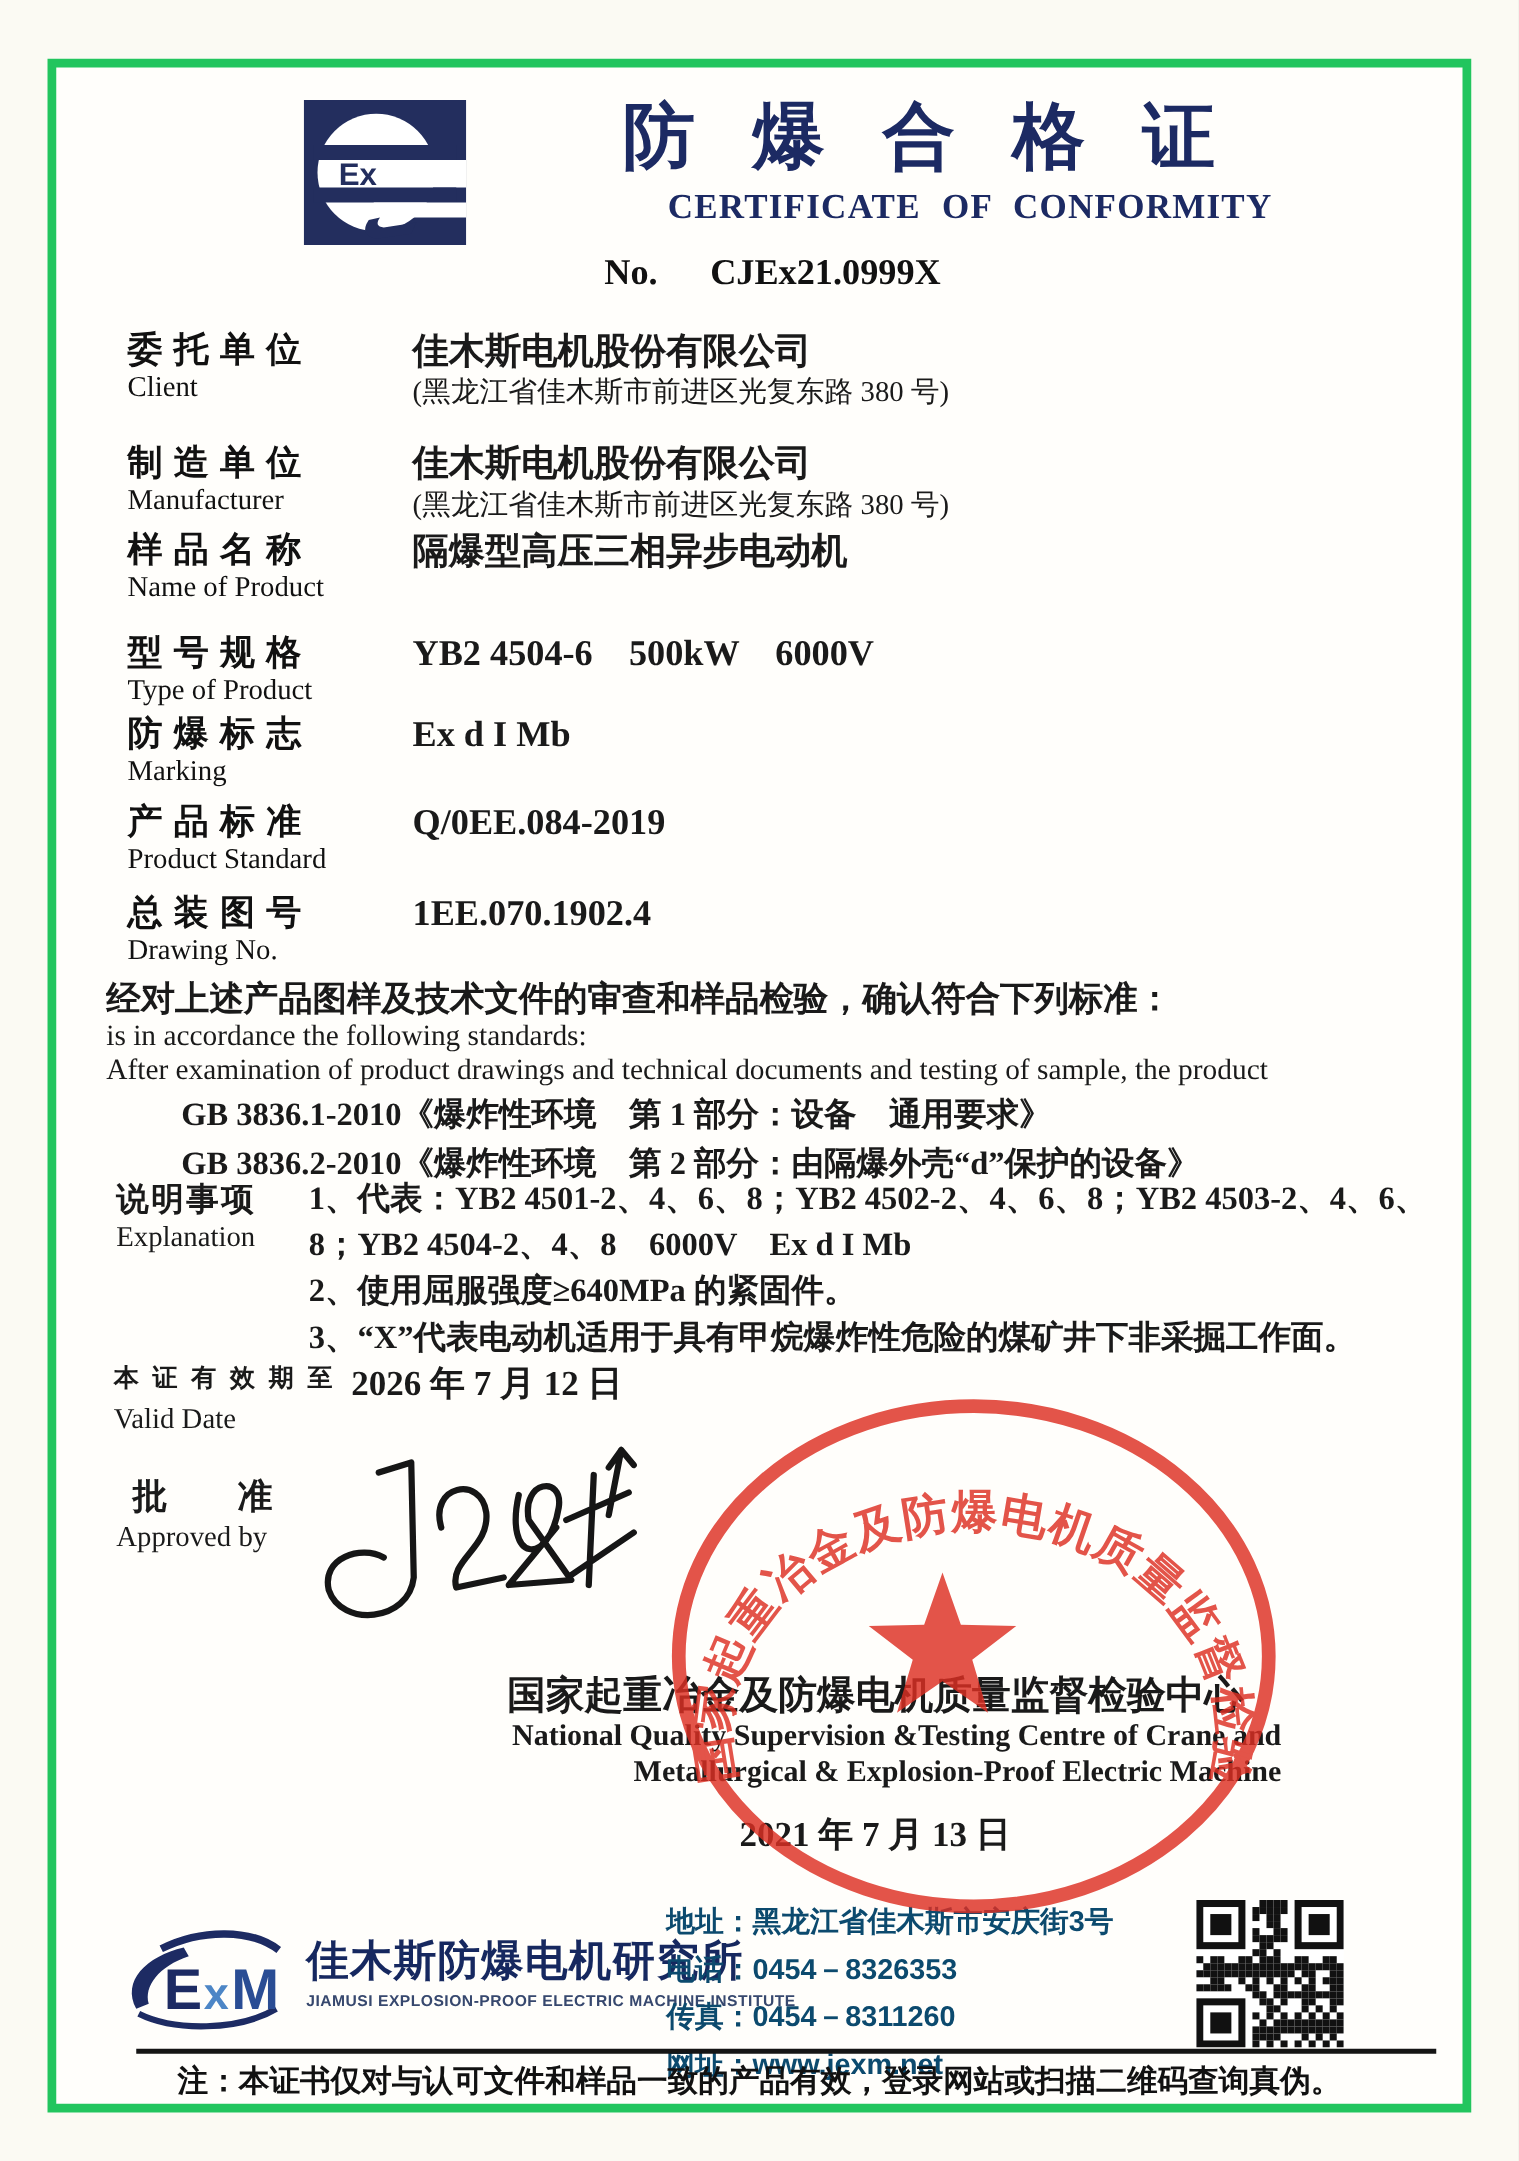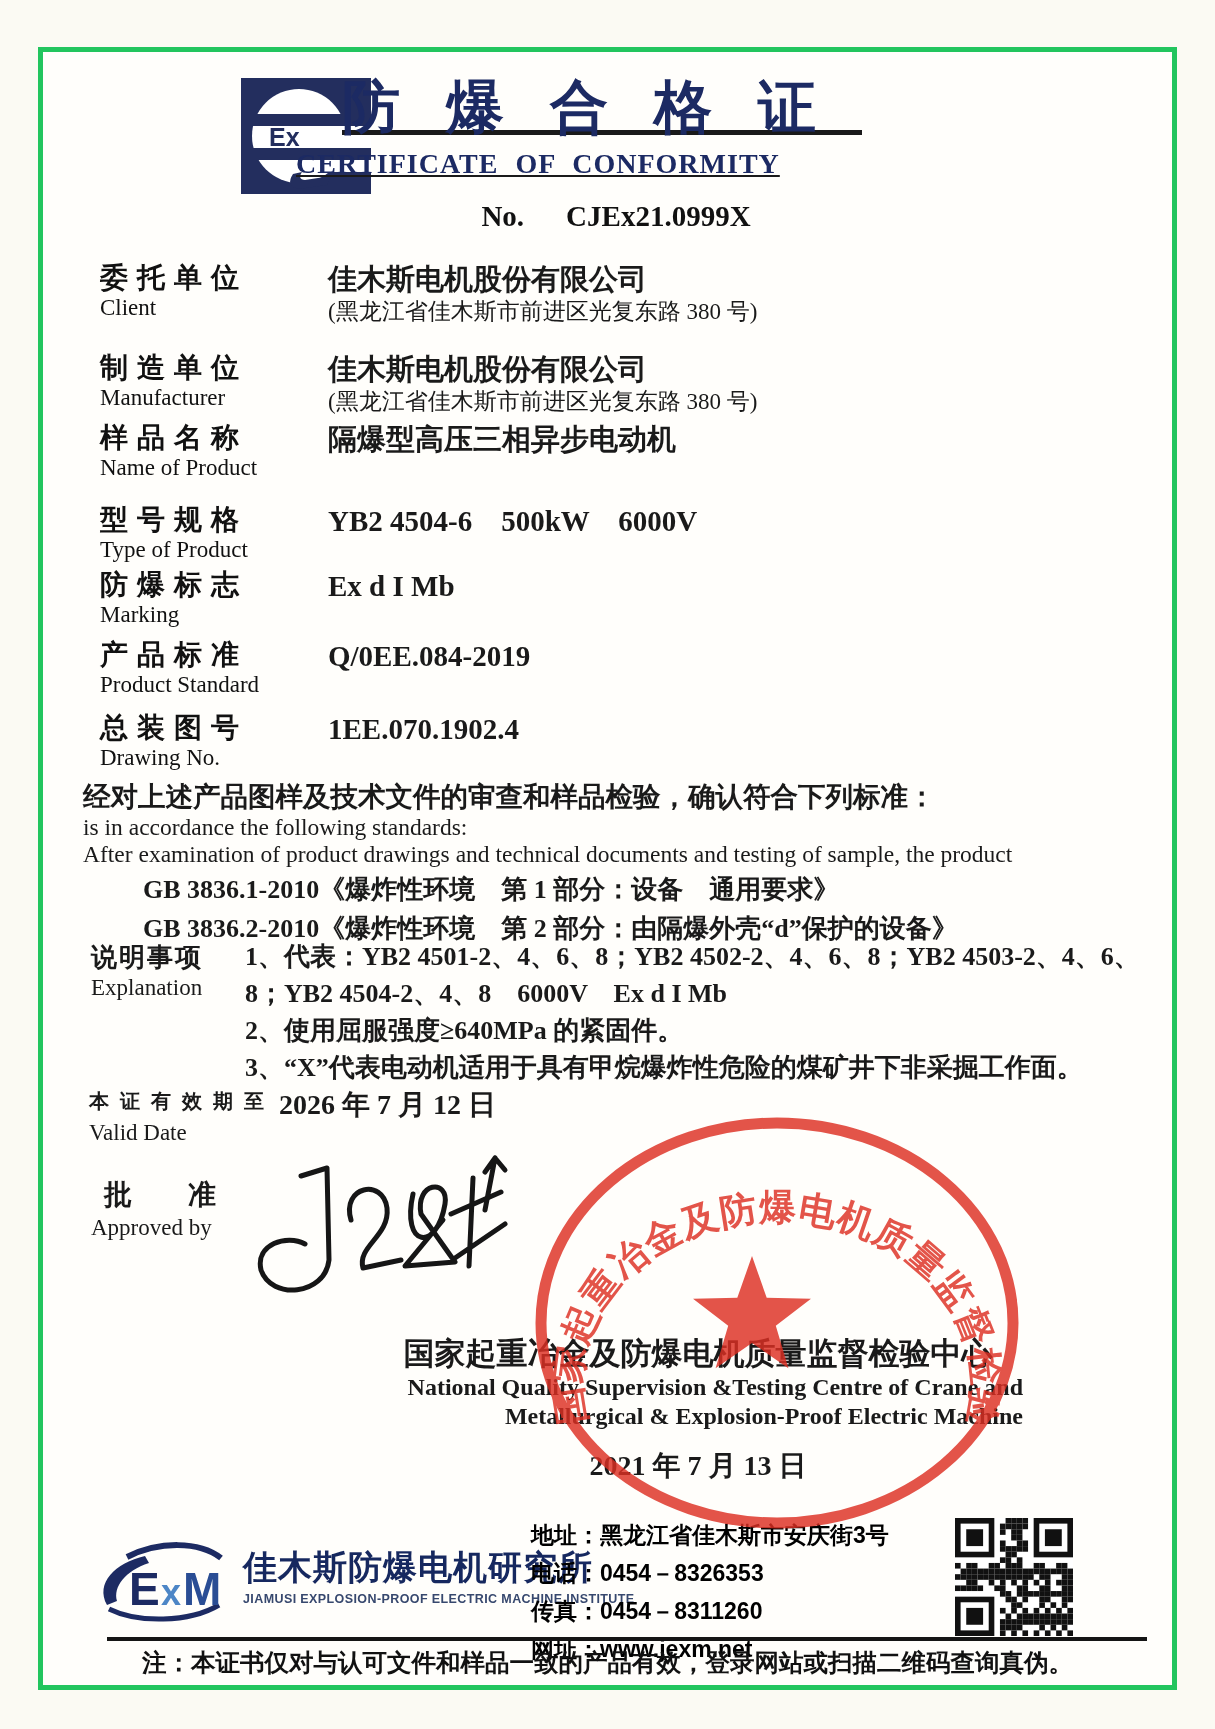--- a/index.html
+++ b/index.html
@@ -3,26 +3,26 @@
 <meta charset="utf-8">
 <style>
   html,body{margin:0;padding:0;background:#e8e6df;}
   .page{
     position:relative;width:1215px;height:1729px;margin:0 auto;
     background:#fbfaf3;overflow:hidden;
     font-family:"Liberation Serif","DejaVu Serif",serif;color:#1a1a1a;
   }
   .frame{
     position:absolute;left:38px;top:47px;right:38px;bottom:39px;
-    border:5px solid #22c55e;background:#fffefb;
+    border:7px solid #22c55e;background:#fffefb;
   }
 
   
   .ex-logo{position:absolute;left:198px;top:26px;width:130px;height:116px;}
-  .titlebox{position:absolute;left:253px;top:24px;width:720px;text-align:left;text-decoration:underline;}
+  .titlebox{position:absolute;left:253px;top:24px;width:720px;text-align:right;}
   .title-cn{
     font-size:58px;font-weight:bold;color:#1c2a63;
     letter-spacing:46px;text-indent:46px;line-height:64px;white-space:nowrap;
   }
   .title-en{
     font-size:28px;font-weight:bold;color:#1c2a63;
     letter-spacing:1px;word-spacing:9px;margin-top:8px;
   }
   .no-line{
     position:absolute;left:253px;top:148px;width:640px;text-align:center;
@@ -67,21 +67,21 @@
   .auth-cn{font-family:"Liberation Sans","DejaVu Sans",sans-serif;font-weight:bold;font-size:31px;line-height:38px;white-space:nowrap;}
   .auth-en{font-size:24px;font-weight:bold;line-height:29px;text-align:right;}
   .auth-date{font-size:28px;font-weight:600;margin-top:16px;}
   .seal{position:absolute;left:484px;top:1058px;width:500px;height:426px;z-index:2;opacity:.82;pointer-events:none;}
 
   
   .jexm-logo{position:absolute;left:50px;top:1489px;width:146px;height:84px;}
   .inst{position:absolute;left:200px;top:1494px;}
   .inst-cn{font-family:"Liberation Sans","DejaVu Sans",sans-serif;font-weight:bold;font-size:34px;letter-spacing:1px;color:#16285f;line-height:42px;white-space:nowrap;}
   .inst-en{font-family:"Liberation Sans","DejaVu Sans",sans-serif;font-size:12.5px;font-weight:bold;color:#37486e;letter-spacing:.4px;margin-top:4px;}
-  .contact{position:absolute;left:488px;top:1464px;font-family:"Liberation Sans","DejaVu Sans",sans-serif;font-size:23px;font-weight:600;line-height:38px;color:#000000;white-space:nowrap;}
+  .contact{position:absolute;left:488px;top:1464px;font-family:"Liberation Sans","DejaVu Sans",sans-serif;font-size:23px;font-weight:600;line-height:38px;color:#0c4a6e;white-space:nowrap;}
   .qr{position:absolute;left:912px;top:1466px;width:118px;height:118px;background:#fff;}
   .footer-line{position:absolute;left:64px;top:1585px;width:1040px;height:4px;background:#151515;}
   .note{position:absolute;left:0;top:1594px;width:100%;text-align:center;
         font-family:"Liberation Sans","DejaVu Sans",sans-serif;font-weight:bold;font-size:24.5px;color:#111;white-space:nowrap;}
 </style>
 </head>
 <body>
 
 <div class="page">
   <div class="frame">

